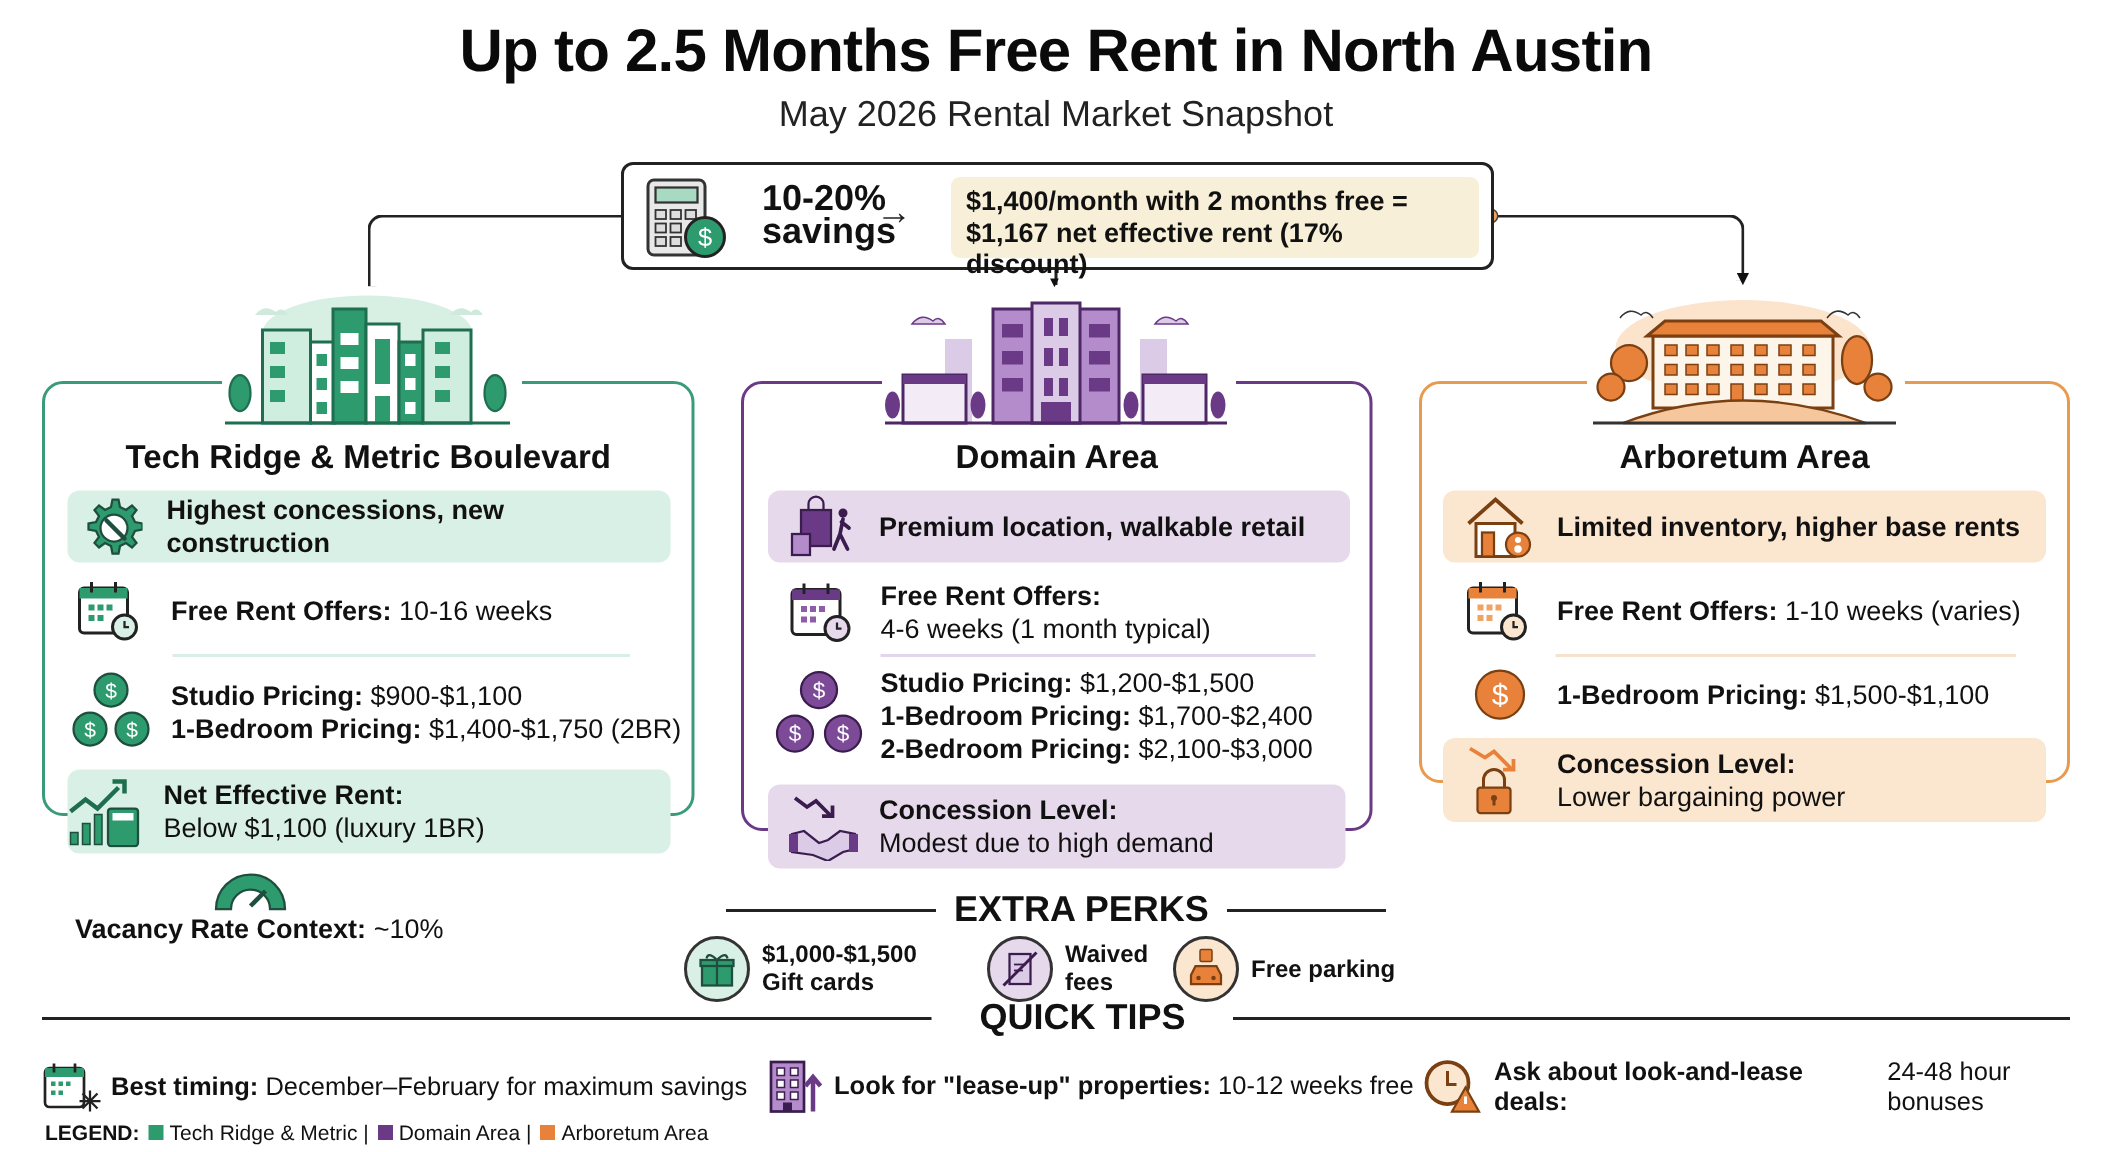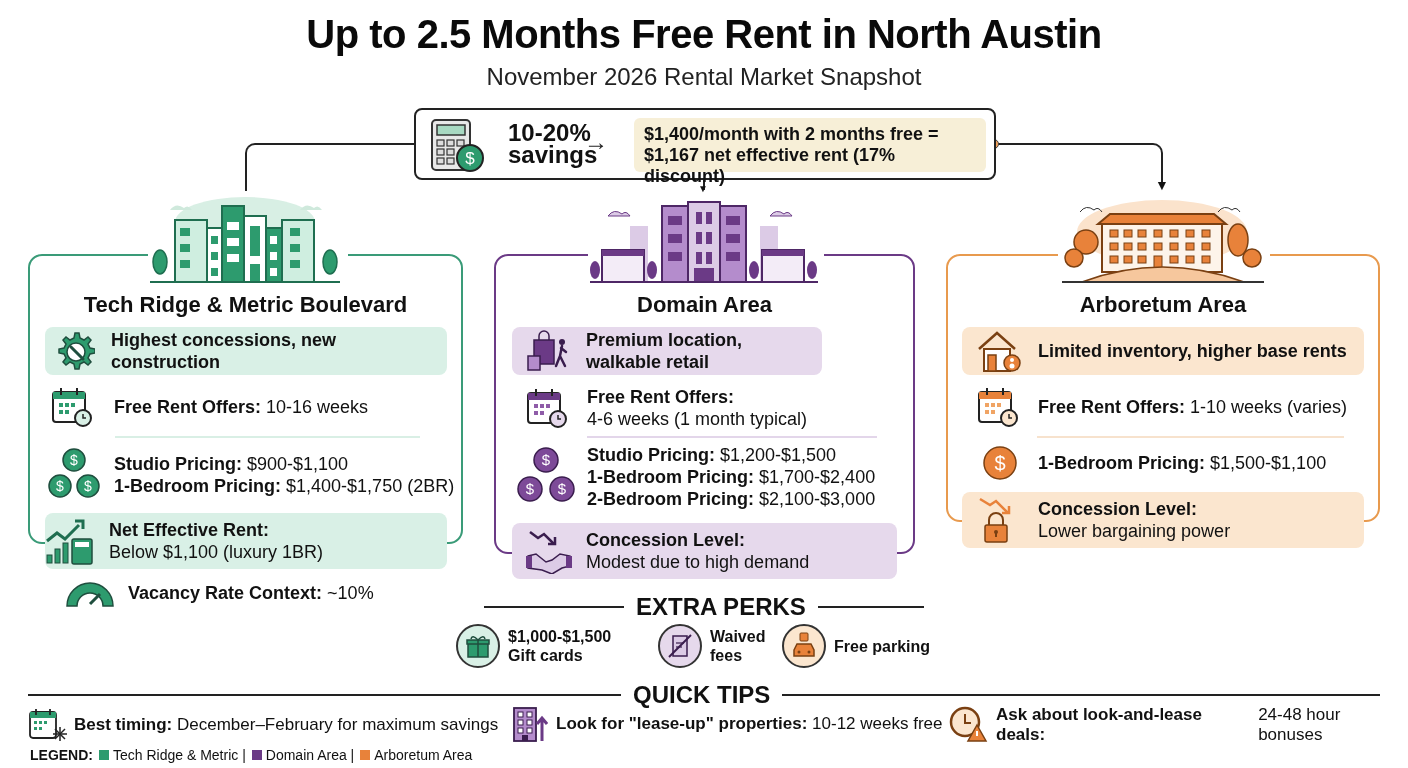--- a/index.html
+++ b/index.html
@@ -50,21 +50,21 @@
 
   .tip { position: absolute; display: flex; align-items: center; font-size: 17px; }
   .tip b { font-weight: 700; }
   .legend { position: absolute; left: 30px; top: 747px; font-size: 14px; display: flex; align-items: center; }
   .legend .sw { display: inline-block; width: 10px; height: 10px; margin: 0 4px 0 6px; }
 </style>
 </head>
 <body>
 
 <div class="title">Up to 2.5 Months Free Rent in North Austin</div>
-<div class="subtitle">November 2026 Rental Market Snapshot</div>
+<div class="subtitle">May 2026 Rental Market Snapshot</div>
 
 <div class="conn" style="left:245px;top:143px;width:172px;height:48px;border-right:none;border-bottom:none;border-radius:10px 0 0 0;"></div>
 <div class="conn" style="left:995px;top:143px;width:168px;height:44px;border-left:none;border-bottom:none;border-radius:0 10px 0 0;"></div>
 <div style="position:absolute;left:1155px;top:178px;font-size:14px;line-height:14px;">▼</div>
 <div class="dot" style="left:989px;top:139px;"></div>
 <div style="position:absolute;left:703px;top:180px;width:2px;height:10px;background:#222;"></div>
 <div style="position:absolute;left:698px;top:184px;font-size:10px;line-height:10px;">▼</div>
 
 <div class="formula">
   <div class="calc">
@@ -204,21 +204,21 @@
       <rect x="27" y="22" width="20" height="25" rx="2" fill="#2d9b6e" stroke="#1f4e3e" stroke-width="1.5"></rect>
       <rect x="30" y="25" width="14" height="5" fill="#fff"></rect>
     </svg>
   </div>
   <div class="txt">
     <div><b>Net Effective Rent:</b></div>
     <div>Below $1,100 (luxury 1BR)</div>
   </div>
 </div>
 
-<div class="row" style="left:64px;top:578px;">
+<div class="row" style="left:50px;top:578px;flex-direction:column;">
   <div class="ico" style="width:52px;margin-right:12px;">
     <svg width="52" height="30" viewBox="0 0 52 30">
       <path d="M3 28 a23 23 0 0 1 46 0 h-10 a13 13 0 0 0 -26 0 z" fill="#2d9b6e" stroke="#1f4e3e" stroke-width="1.5"></path>
       <line x1="26" y1="26" x2="36" y2="16" stroke="#1f4e3e" stroke-width="3"></line>
     </svg>
   </div>
   <div class="txt"><b>Vacancy Rate Context:</b> <span>~10%</span></div>
 </div>
 
 <div class="panel purple">
@@ -253,21 +253,21 @@
     <path d="M172 52 h42 v6 h-42 z" fill="#6b3a86"></path>
     <ellipse cx="5" cy="72" rx="5" ry="9" fill="#6b3a86"></ellipse>
       <ellipse cx="62" cy="72" rx="5" ry="9" fill="#6b3a86"></ellipse>
     <ellipse cx="164" cy="72" rx="5" ry="9" fill="#6b3a86"></ellipse>
       <ellipse cx="222" cy="72" rx="5" ry="9" fill="#6b3a86"></ellipse>
     <line x1="0" y1="84" x2="228" y2="84" stroke="#4e2766" stroke-width="2"></line>
   </svg>
 </div>
 <div class="area-title" style="left:494px;top:292px;width:421px;">Domain Area</div>
 
-<div class="row hl purple" style="left:512px;top:327px;width:310px;height:48px;padding-left:14px;">
+<div class="row hl purple" style="left:512px;top:327px;width:388px;height:48px;padding-left:14px;">
   <div class="ico" style="width:46px;margin-right:14px;">
     <svg width="46" height="46" viewBox="0 0 46 46">
       <rect x="8" y="12" width="20" height="24" fill="#6b3a86" stroke="#3a1d4e" stroke-width="1.5"></rect>
       <path d="M13 12 v-4 a5 5 0 0 1 10 0 v4" stroke="#3a1d4e" stroke-width="1.5" fill="none"></path>
       <rect x="2" y="28" width="12" height="14" fill="#b48ccc" stroke="#3a1d4e" stroke-width="1.5"></rect>
       <circle cx="36" cy="14" r="3" fill="#3a1d4e"></circle>
       <path d="M36 18 l-2 10 l-4 10 M34 28 l5 10 M35 20 l5 4" stroke="#3a1d4e" stroke-width="2.5" fill="none" stroke-linecap="round"></path>
     </svg>
   </div>
   <div class="txt" style="font-weight:700;">Premium location, walkable retail</div>
@@ -483,21 +483,21 @@
     <svg width="28" height="28" viewBox="0 0 28 28">
       <rect x="10" y="1" width="8" height="8" rx="1" fill="#e8823a" stroke="#7a4012" stroke-width="1"></rect>
       <path d="M4 18 l3 -6 h14 l3 6 v6 h-20 z" fill="#e8823a" stroke="#7a4012" stroke-width="1.5"></path>
       <circle cx="9" cy="20" r="1.5" fill="#7a4012"></circle>
         <circle cx="19" cy="20" r="1.5" fill="#7a4012"></circle>
     </svg>
   </div>
   <div class="ptxt">Free parking</div>
 </div>
 
-<div class="section-head" style="left:28px;top:681px;width:1352px;">
+<div class="section-head" style="left:28px;top:665px;width:1352px;gap:20px;">
   <div class="line" style="width:593px;"></div>
   <div class="label">QUICK TIPS</div>
   <div class="line" style="flex:1;"></div>
 </div>
 
 <div class="tip" style="left:28px;top:707px;">
   <span style="display:inline-flex;margin-right:6px;">
     <svg width="40" height="36" viewBox="0 0 40 36">
       <rect x="2" y="5" width="26" height="26" rx="3" fill="#fff" stroke="#222" stroke-width="1.8"></rect>
       <rect x="2" y="5" width="26" height="6" fill="#2d9b6e"></rect>

